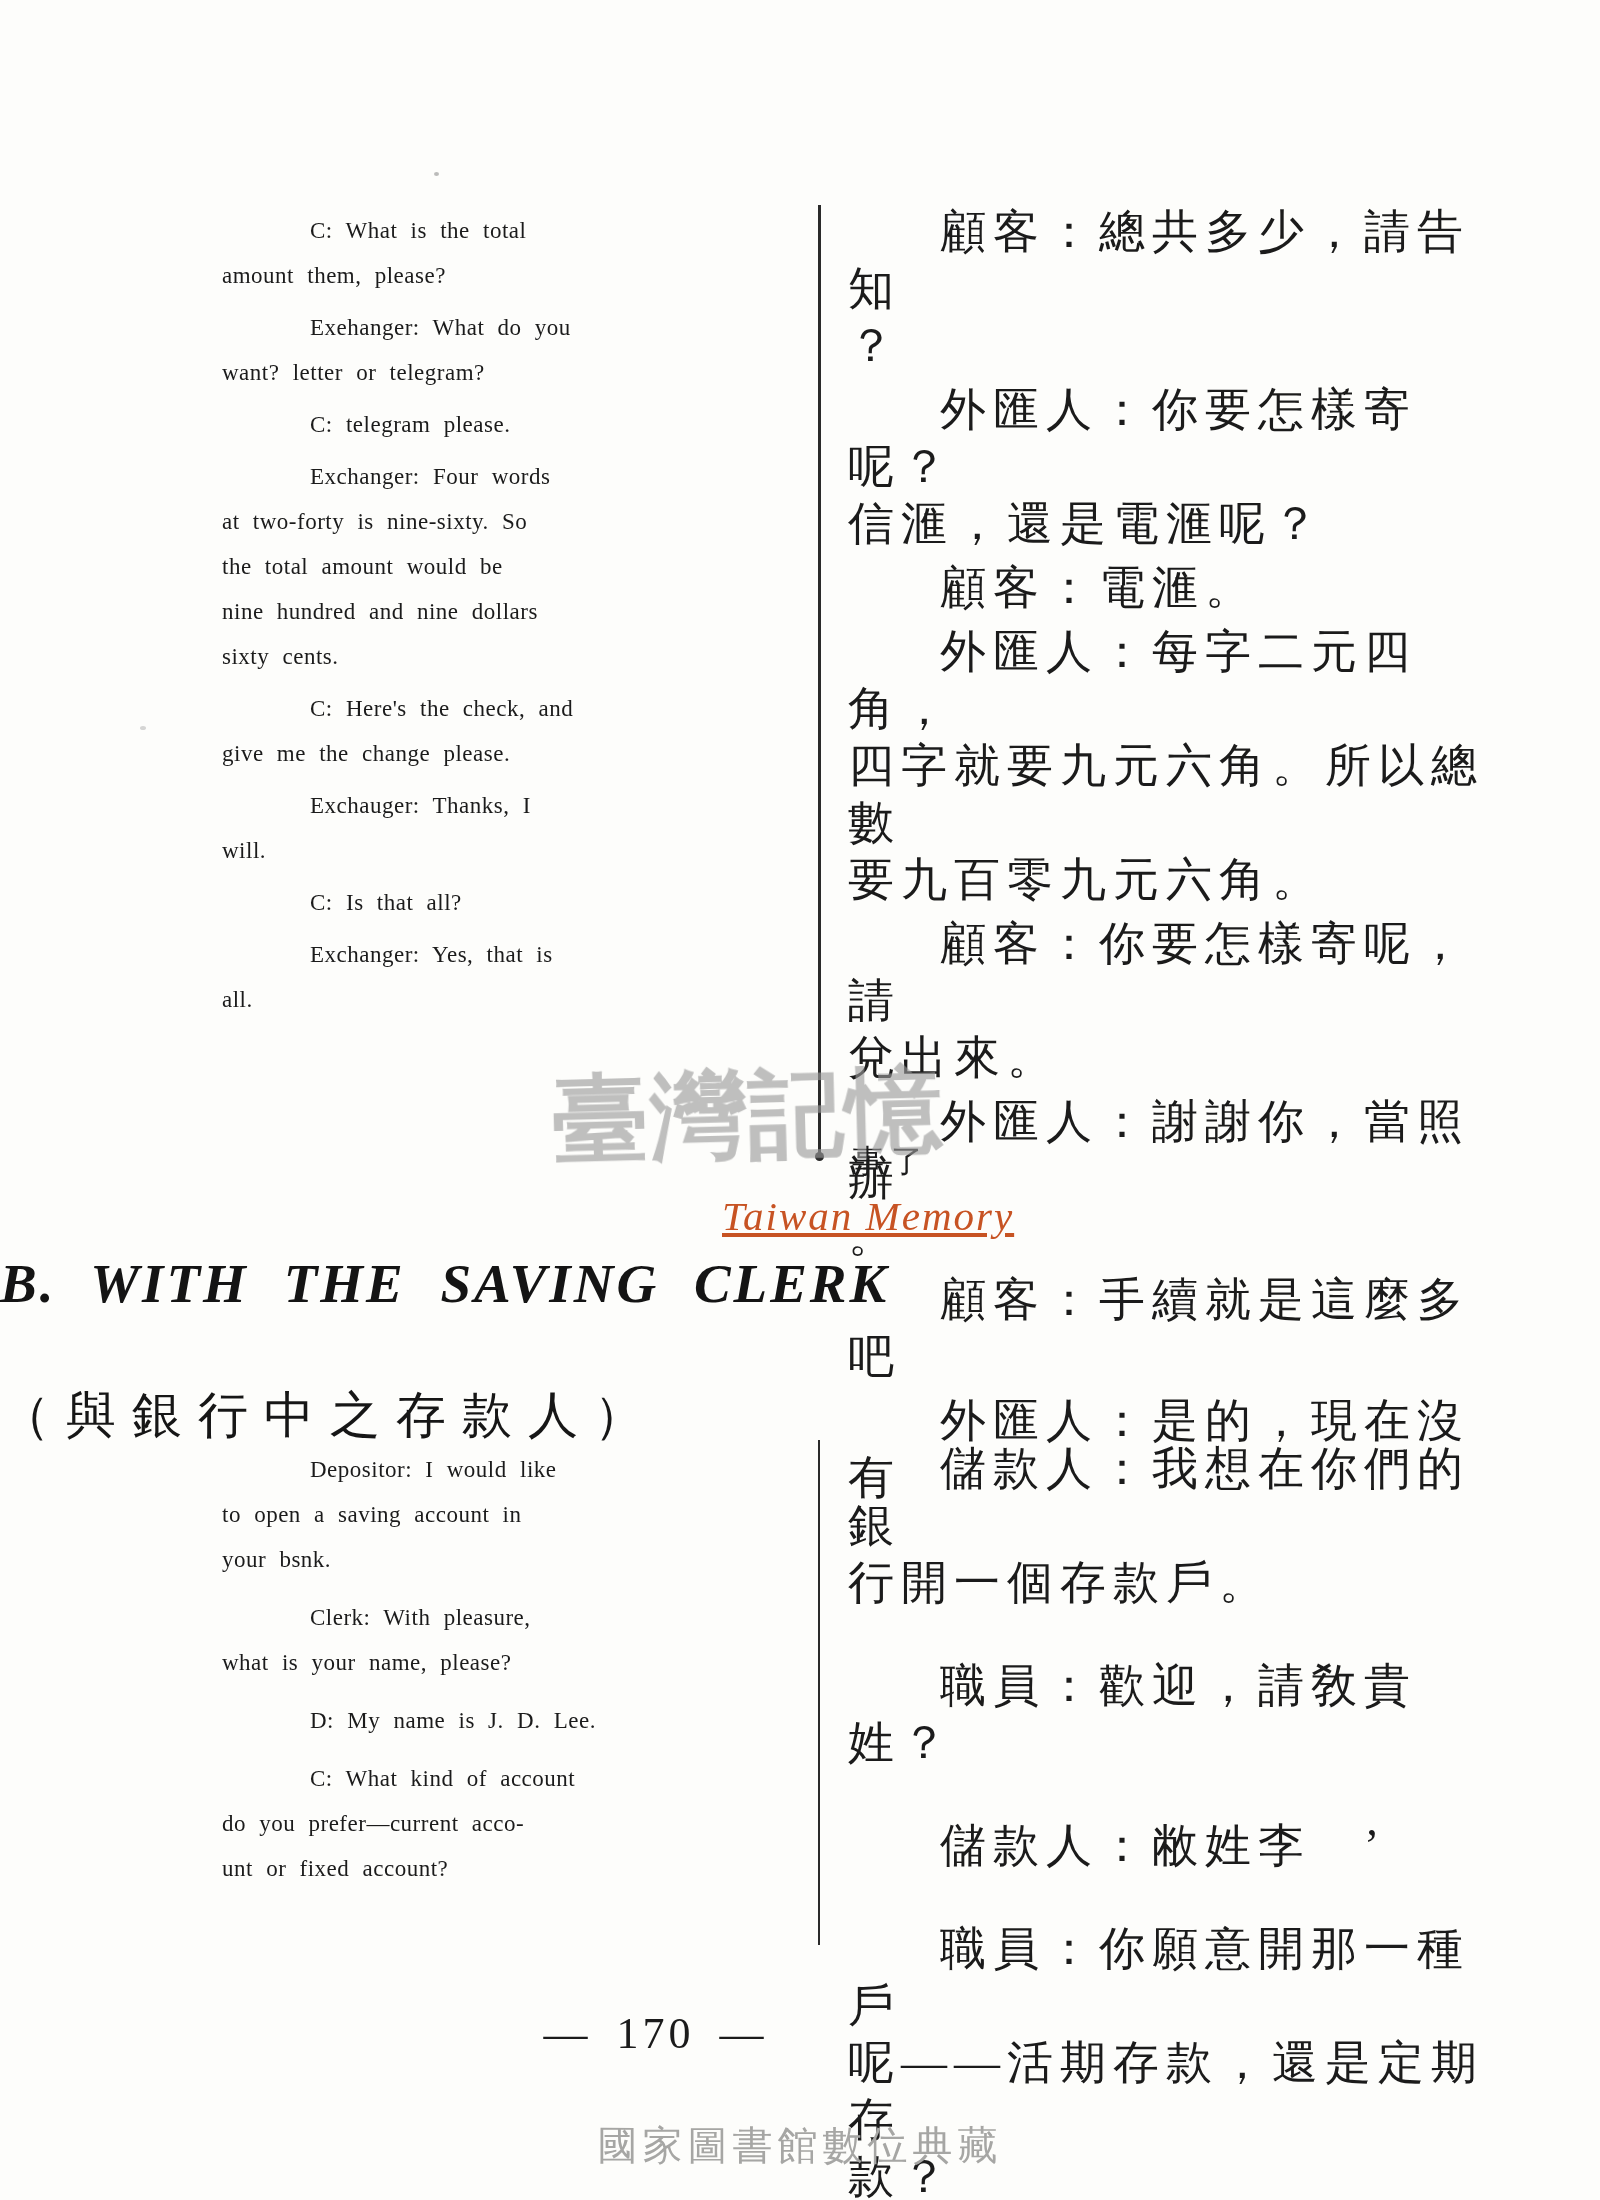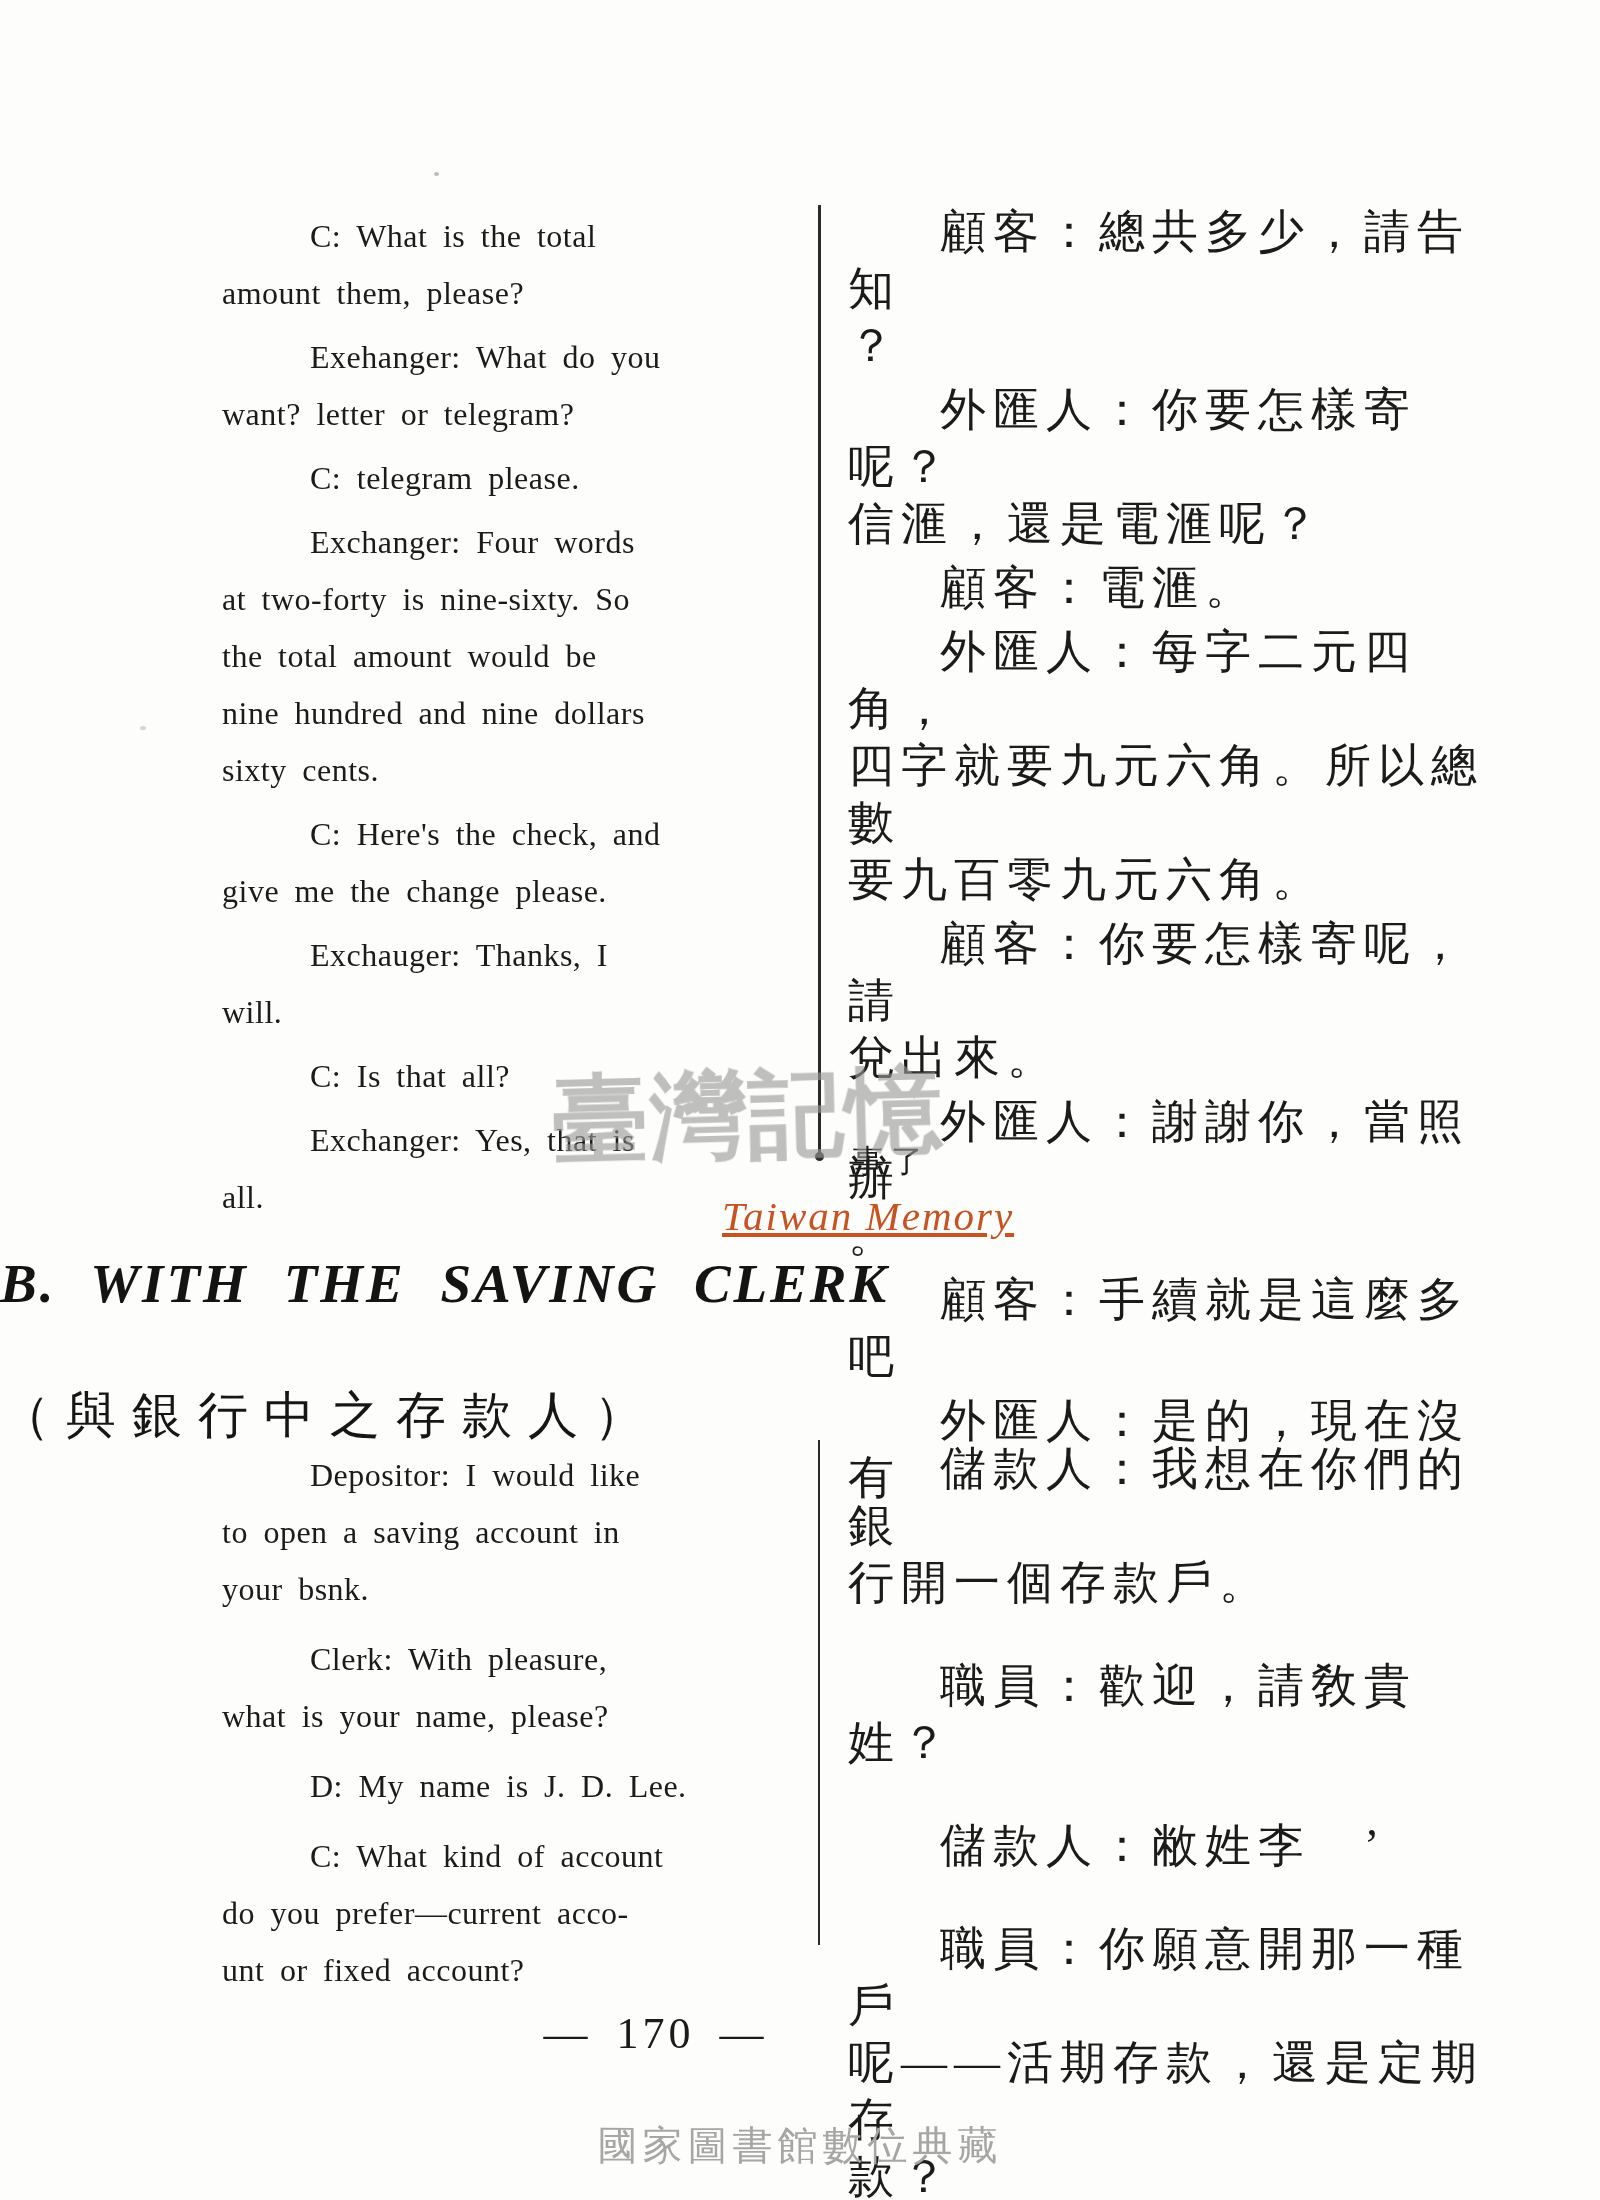--- a/index.html
+++ b/index.html
@@ -12,22 +12,22 @@
     font-family:"Liberation Serif","DejaVu Serif",serif;
     color:#1b1b1b;
   }
   
   .col{position:absolute;}
   .col p{
     margin:0;
     white-space:pre-line;
   }
   .en{
-    font-size:32px;
-    line-height:57px;
+    font-size:23px;
+    line-height:45px;
     word-spacing:7px;
     letter-spacing:0.5px;
   }
   .en p{text-indent:88px;}
   .cn{
     font-size:46px;
     line-height:57px;
     letter-spacing:7px;
     font-family:"Liberation Serif","DejaVu Sans",serif;
   }

